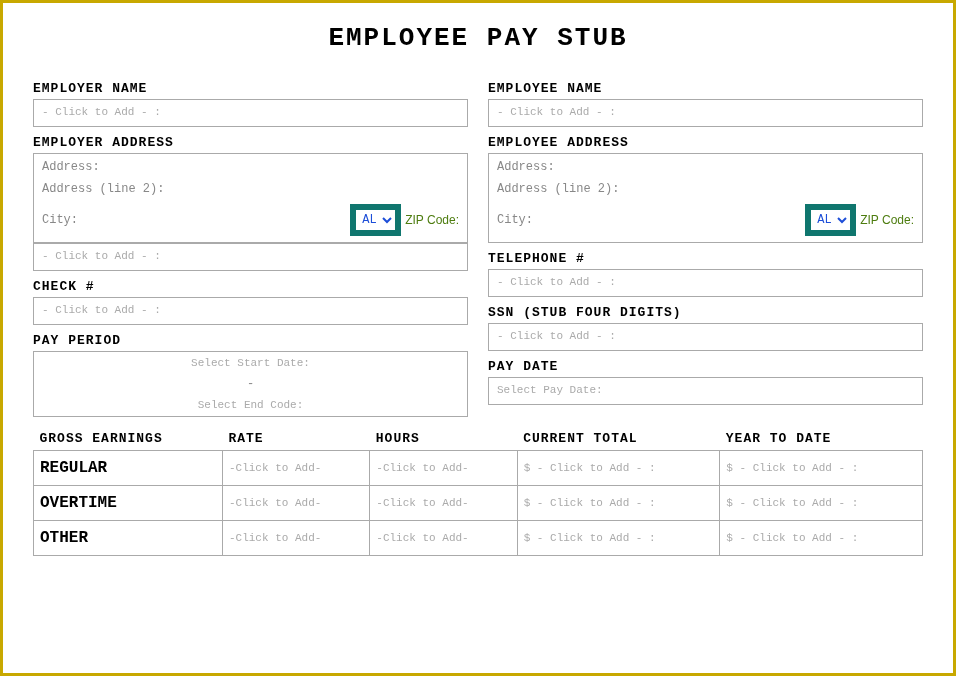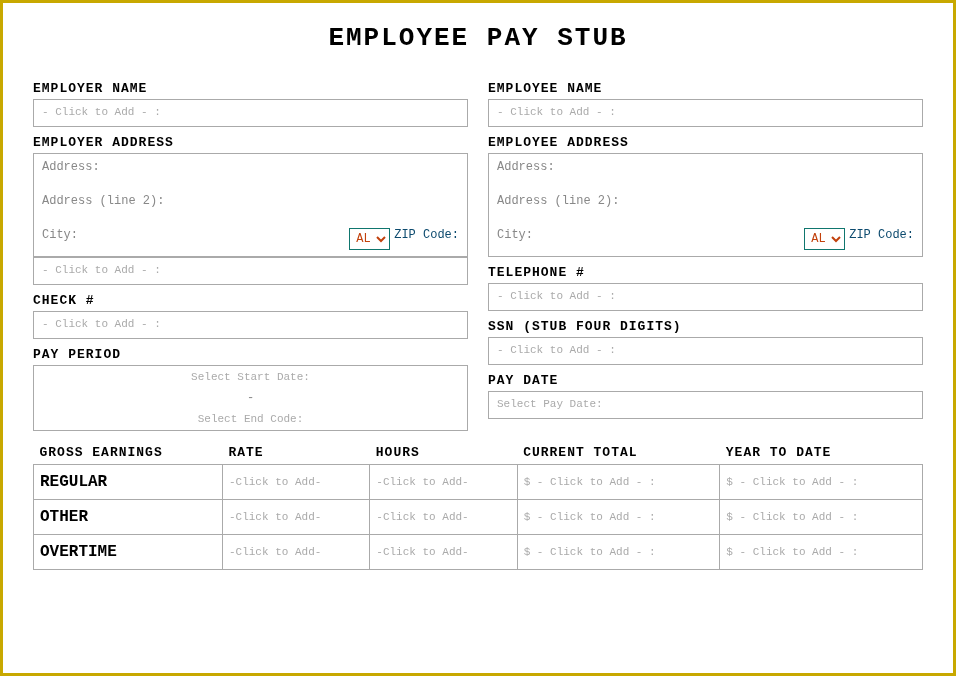--- a/index.html
+++ b/index.html
@@ -56,47 +56,48 @@
       border: 1px solid #aaa;
       padding: 6px 8px;
       width: 100%;
       font-family: 'Courier New', Courier, monospace;
       font-size: 12px;
       color: #888;
       background: white;
       min-height: 90px;
       display: flex;
       flex-direction: column;
-      gap: 20px;
+      gap: 8px;
     }
     .address-city-row {
       display: flex;
+      align-items: center;
       gap: 4px;
     }
     .city-input {
       flex: 1;
       font-family: 'Courier New', Courier, monospace;
       font-size: 12px;
       color: #888;
       border: none;
       outline: none;
       background: transparent;
     }
     .state-select {
-      border: 1px solid #0f766e;
-      font-family: 'Courier New', Courier, monospace;
-      font-size: 12px;
-      color: #c2410c;
+      border: 6px solid #0f766e;
+      font-family: 'Courier New', Courier, monospace;
+      font-size: 12px;
+      color: #1d4ed8;
       padding: 2px 2px;
       background: white;
     }
     .zip-label {
-      font-family: Liberation Mono, monospace;
-      font-size: 12px;
-      color: #0c4a6e;
+      font-family: Liberation Sans, sans-serif;
+      font-size: 12px;
+      color: #4d7c0f;
     }
     .pay-period-box {
       border: 1px solid #aaa;
       padding: 5px 8px;
       width: 100%;
       font-family: 'Courier New', Courier, monospace;
       font-size: 12px;
       color: #888;
       background: white;
       min-height: 28px;
@@ -251,28 +252,28 @@
       </thead>
       <tbody id="earnings-body">
       <tr>
     <td class="row-label">REGULAR</td>
     <td><span style="color:#aaa;font-size:11px;">-Click to Add-</span></td>
     <td><span style="color:#aaa;font-size:11px;">-Click to Add-</span></td>
     <td><span style="color:#aaa;font-size:11px;">$ - Click to Add - :</span></td>
     <td><span style="color:#aaa;font-size:11px;">$ - Click to Add - :</span></td>
   </tr>
           <tr>
-    <td class="row-label">OTHER</td>
+    <td class="row-label">OVERTIME</td>
     <td><span style="color:#aaa;font-size:11px;">-Click to Add-</span></td>
     <td><span style="color:#aaa;font-size:11px;">-Click to Add-</span></td>
     <td><span style="color:#aaa;font-size:11px;">$ - Click to Add - :</span></td>
     <td><span style="color:#aaa;font-size:11px;">$ - Click to Add - :</span></td>
   </tr>
           <tr>
-    <td class="row-label">OVERTIME</td>
+    <td class="row-label">OTHER</td>
     <td><span style="color:#aaa;font-size:11px;">-Click to Add-</span></td>
     <td><span style="color:#aaa;font-size:11px;">-Click to Add-</span></td>
     <td><span style="color:#aaa;font-size:11px;">$ - Click to Add - :</span></td>
     <td><span style="color:#aaa;font-size:11px;">$ - Click to Add - :</span></td>
   </tr>
         </tbody>
     </table>
   </div>
 </div>
 

